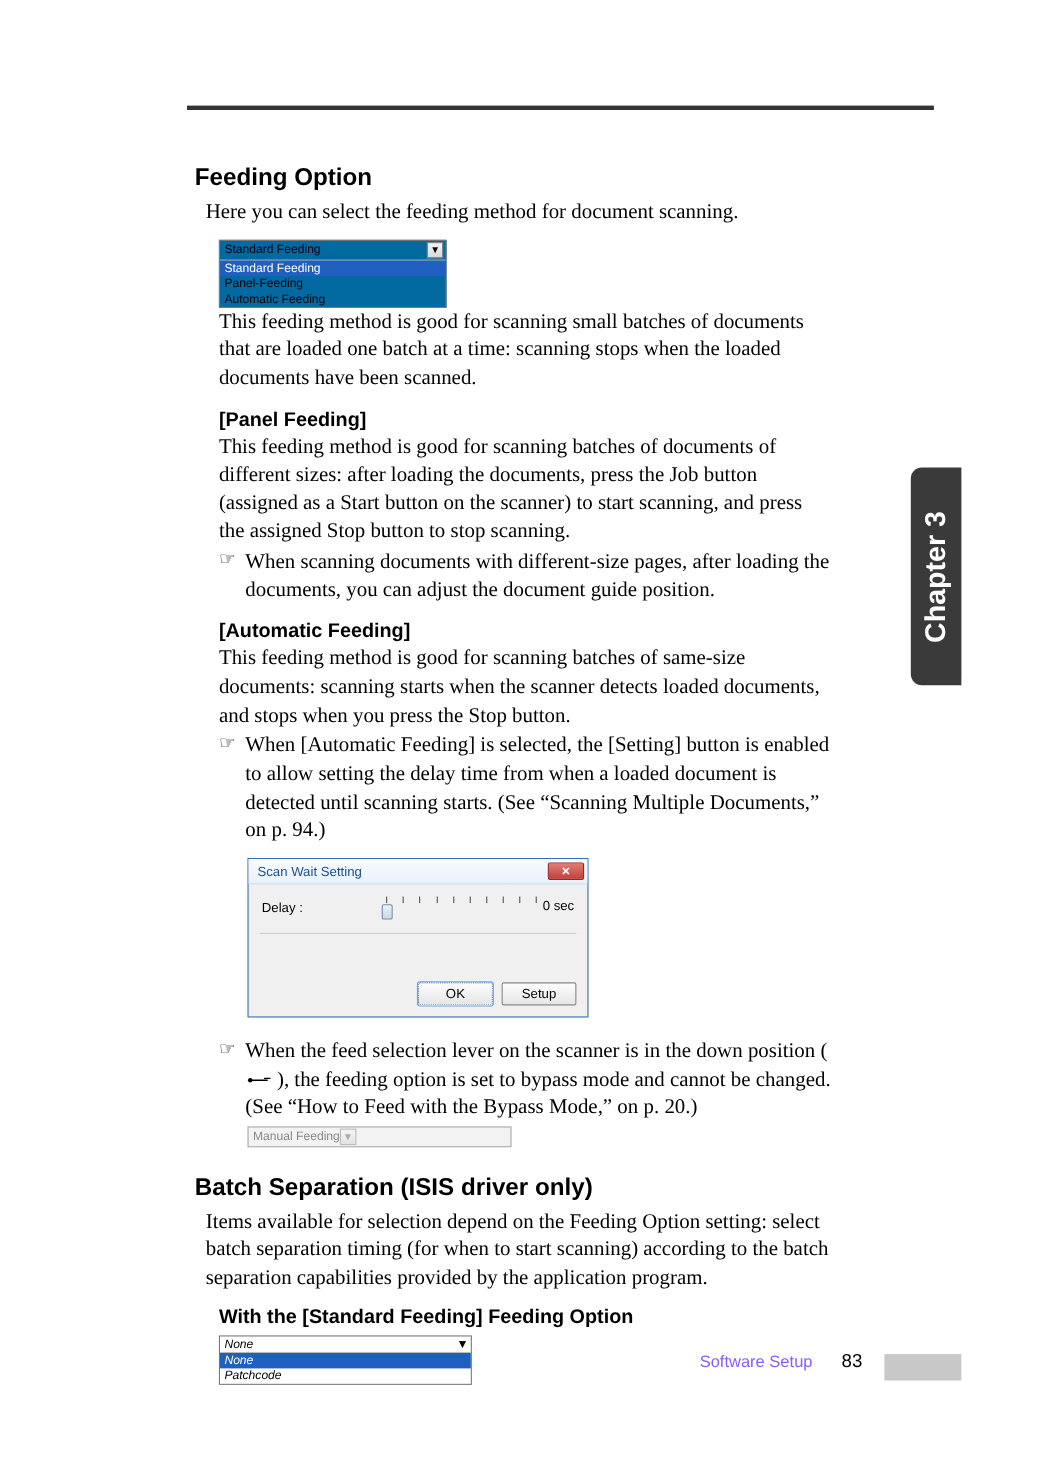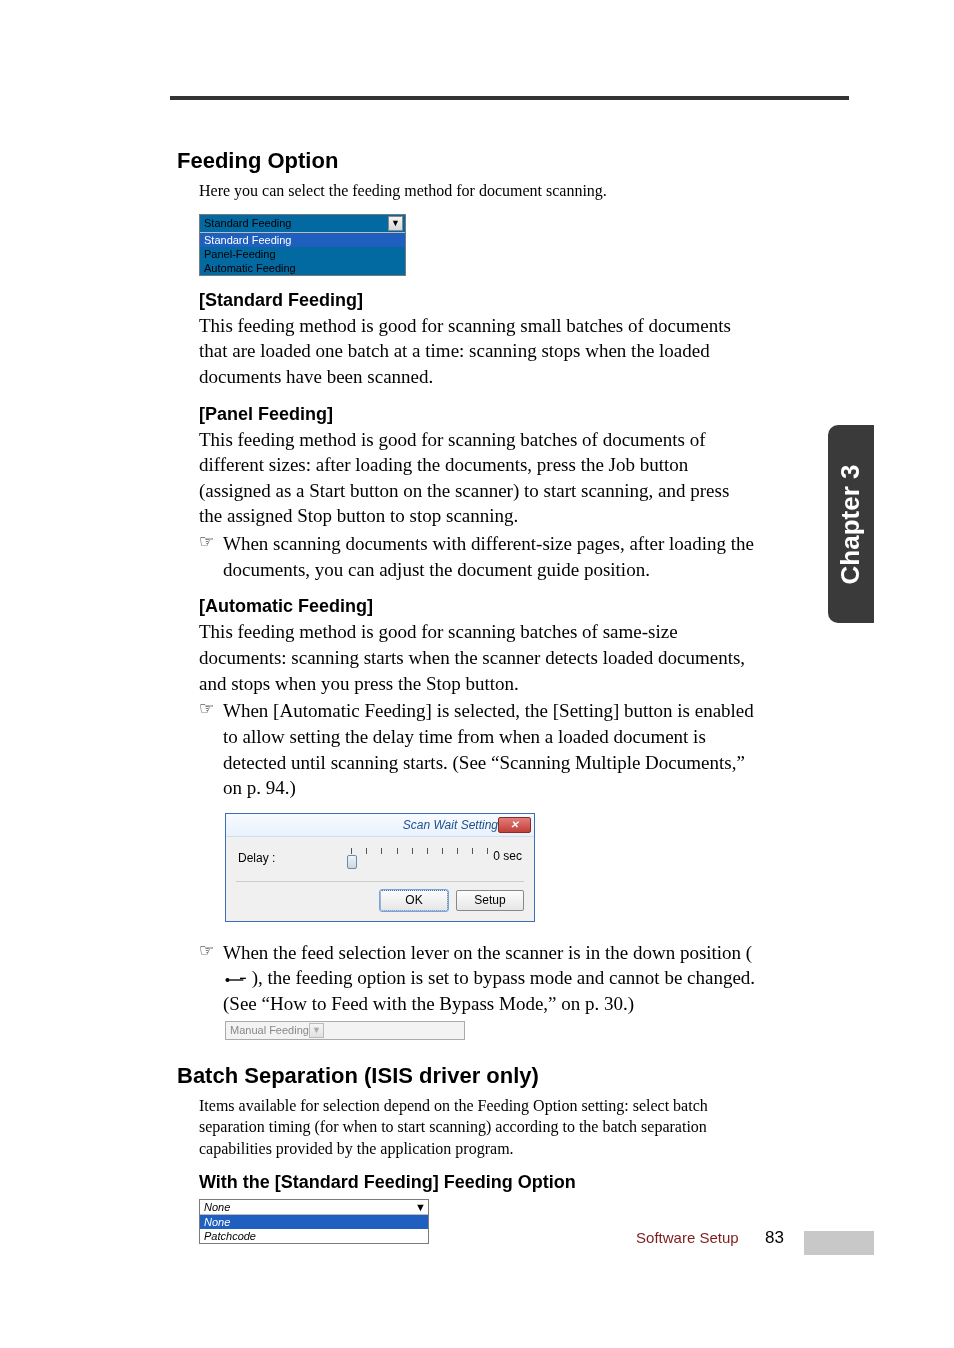--- a/index.html
+++ b/index.html
@@ -1,57 +1,57 @@
 <!DOCTYPE html>
 <html><head>
 <meta charset="utf-8">
 <style>
   * { box-sizing: border-box; margin: 0; padding: 0; }
   html, body { width: 954px; height: 1348px; background: #fff; font-family: "Times New Roman", serif; color: #000; }
   .page { position: relative; width: 954px; height: 1348px; padding: 16px; }
   .rule { position: absolute; left: 170px; right: 105px; top: 96px; height: 4px; background: #333; }
   .content { position: absolute; left: 177px; top: 148px; width: 580px; }
   h2 { font-family: Arial, Helvetica, sans-serif; font-weight: bold; font-size: 22px; margin-bottom: 6px; }
-  .intro { font-size: 16px; line-height: 1.35; margin-left: 22px; margin-bottom: 12px; }
+  .intro { font-size: 19px; line-height: 1.35; margin-left: 10px; margin-bottom: 12px; }
   .feed-dropdown { margin-left: 22px; width: 207px; border: 1px solid #7a7a7a; font-family: Tahoma, Arial, sans-serif; font-size: 11px; background: #0369a1; }
   .feed-dropdown .sel { display:flex; justify-content:space-between; align-items:center; padding: 1px 2px 1px 4px; border-bottom: 1px solid #bbb; }
   .feed-dropdown .arrow { width: 15px; height: 15px; border: 1px solid #888; background: linear-gradient(#f5f5f5,#d8d8d8); display:flex; align-items:center; justify-content:center; font-size:9px; }
   .feed-dropdown .opt { padding: 1px 4px; }
   .feed-dropdown .opt.hl { background: #1e5fbf; color: #fff; }
   h3 { font-family: Arial, Helvetica, sans-serif; font-weight: bold; font-size: 18px; margin-left: 22px; margin-top: 14px; margin-bottom: 2px; }
   .body { font-size: 19px; line-height: 1.35; margin-left: 22px; }
   .note { display:flex; margin-left: 22px; margin-top: 2px; }
   .note-mark { width: 24px; flex-shrink:0; font-size: 17px; font-family: Arial, sans-serif; letter-spacing: -1px; }
   .note-text { font-size: 19px; line-height: 1.35; }
   .dlg-wrap { margin-left: 48px; margin-top: 12px; }
   .dlg { width: 310px; border: 1px solid #3a6fb7; background: #f0f0f0; font-family: "Segoe UI", Tahoma, Arial, sans-serif; font-size: 12px; }
-  .dlg-title { display:flex; justify-content:flex-end; align-items:center; padding: 3px 3px 3px 8px; background: linear-gradient(#f8fbff,#e9f1fb); color:#1b4f8f; border-bottom:1px solid #cfdff3;font-style:italic; }
+  .dlg-title { display:flex; justify-content:space-between; align-items:center; padding: 3px 3px 3px 8px; background: linear-gradient(#f8fbff,#e9f1fb); color:#1b4f8f; border-bottom:1px solid #cfdff3; }
   .dlg-close { width: 33px; height: 16px; background: linear-gradient(#e27d78,#c1403a); border:1px solid #8b2b25; border-radius:2px; color:#fff; display:flex; align-items:center; justify-content:center; font-size:10px; font-weight:bold; }
   .dlg-body { padding: 10px 12px 4px 12px; display:flex; align-items:center; gap: 76px; }
   .slider { flex:1; position:relative; height: 22px; }
   .slider-ticks { position:absolute; top:0; left:0; right:34px; height:10px; border-top:1px dotted transparent; display:flex; justify-content:space-between; }
   .slider-ticks span { width:1px; height:6px; background:#555; display:inline-block; }
   .slider-thumb { position:absolute; left:-4px; top:8px; width:10px; height:14px; background:linear-gradient(#edf3f8,#c9d7e5); border:1px solid #6f8aa8; border-radius:2px; }
   .slider-val { position:absolute; right:0; top:2px; font-size:12px; }
   .dlg-sep { margin: 8px 10px 0 10px; border-top:1px solid #ccc; }
   .dlg-btns { display:flex; justify-content:flex-end; gap:8px; padding:8px 10px 10px 0; }
-  .dlg-btn { width: 68px; height: 21px; border:1px solid #888; background: linear-gradient(#fdfdfd,#e6e6e6); font-size:12px; display:flex; align-items:center; justify-content:center; border-radius:2px; }
+  .dlg-btn { width: 68px; height: 21px; border:1px solid #888; background: linear-gradient(#fdfdfd,#e6e6e6); font-size:12px; display:flex; align-items:center; justify-content:center; border-radius:2px;margin-top:36px; }
   .dlg-btn.ok { border:1px dotted #4a73b5; outline:1px solid #7aa6d6; }
   .note.nb2 { margin-top: 18px; }
   .feed-svg { width:24px; height:10px; display:inline-block; vertical-align:middle; }
   .manual-dd { margin-left: 48px; margin-top: 4px; width: 240px; border:1px solid #aaa; background:#f3f3f3; font-family: Tahoma, Arial, sans-serif; font-size:11px; color:#888; display:flex; justify-content:flex-start; align-items:center; padding:1px 2px 1px 4px; }
   .manual-dd .arrow { width:15px; height:15px; border:1px solid #bbb; background:linear-gradient(#f5f5f5,#e2e2e2); display:flex; align-items:center; justify-content:center; font-size:9px; color:#aaa; }
   .batch-dropdown { margin-left: 22px; width: 230px; border:1px solid #7a7a7a; font-family: Tahoma, Arial, sans-serif; font-size:11px; background:#fff; margin-top:6px; margin-bottom:20px;font-style:italic; }
   .batch-dropdown .sel { display:flex; justify-content:space-between; align-items:center; padding:1px 2px 1px 4px; border-bottom:1px solid #bbb; }
   .batch-dropdown .opt { padding:1px 4px; }
   .batch-dropdown .opt.hl { background:#1e5fbf; color:#fff; }
   .side-tab { position:absolute; right:80px; top:425px; width:46px; height:198px; background:#3a3a3a; border-top-left-radius:10px; border-bottom-left-radius:10px; display:flex; align-items:center; justify-content:center; }
   .side-tab span { color:#fff; font-family: Arial, Helvetica, sans-serif; font-weight:bold; font-size:26px; transform: rotate(-90deg); white-space:nowrap; }
   .footer { position:absolute; bottom:100px; left:0; right:0; text-align:right; padding-right:170px; font-family: Arial, Helvetica, sans-serif; }
-  .footer .label { font-size:15px; color:#7f1d1d; }
+  .footer .label { font-size:15px; color:#8b5cf6; }
   .footer .pg { font-weight:normal; font-size:17px; margin-left:22px; }
   .footer-bar { position:absolute; right:80px; bottom:93px; width:70px; height:24px; background:#c8c8c8; }
 </style>
 </head>
 <body>
 
 <div class="page">
   <div class="rule"></div>
 
   <div class="content">
@@ -62,21 +62,20 @@
     <div class="feed-dropdown">
       <div class="sel">
         <span>Standard Feeding</span>
         <span class="arrow">▼</span>
       </div>
       <div class="opt hl">Standard Feeding</div>
       <div class="opt">Panel-Feeding</div>
       <div class="opt">Automatic Feeding</div>
     </div>
 
-    <h3>[Standard Feeding]</h3>
     <p class="body">This feeding method is good for scanning small batches of documents that are loaded one batch at a time: scanning stops when the loaded documents have been scanned.</p>
 
     <h3>[Panel Feeding]</h3>
     <p class="body">This feeding method is good for scanning batches of documents of different sizes: after loading the documents, press the Job button (assigned as a Start button on the scanner) to start scanning, and press the assigned Stop button to stop scanning.</p>
     <div class="note">
       <div class="note-mark">☞</div>
       <div class="note-text">When scanning documents with different-size pages, after loading the documents, you can adjust the document guide position.</div>
     </div>
 
     <h3>[Automatic Feeding]</h3>
@@ -121,21 +120,21 @@
 
     <div class="note nb2">
       <div class="note-mark">☞</div>
       <div class="note-text">
         <span>When the feed selection lever on the scanner is in the down position (</span>
         <svg class="feed-svg" viewBox="0 0 28 12">
           <circle cx="5" cy="6" r="2.5" fill="#000"></circle>
           <line x1="7" y1="6" x2="24" y2="6" stroke="#000" stroke-width="1.6"></line>
           <line x1="20" y1="4" x2="27" y2="4" stroke="#000" stroke-width="1.6"></line>
         </svg>
-        <span>), the feeding option is set to bypass mode and cannot be changed. (See “How to Feed with the Bypass Mode,” on p. 30.)</span>
+        <span>), the feeding option is set to bypass mode and cannot be changed. (See “How to Feed with the Bypass Mode,” on p. 20.)</span>
       </div>
     </div>
 
     <div class="manual-dd">
       <span>Manual Feeding</span>
       <span class="arrow">▼</span>
     </div>
 
     <h2 style="margin-top:23px;">Batch Separation (ISIS driver only)</h2>
     <p class="intro">Items available for selection depend on the Feeding Option setting: select batch separation timing (for when to start scanning) according to the batch separation capabilities provided by the application program.</p>

